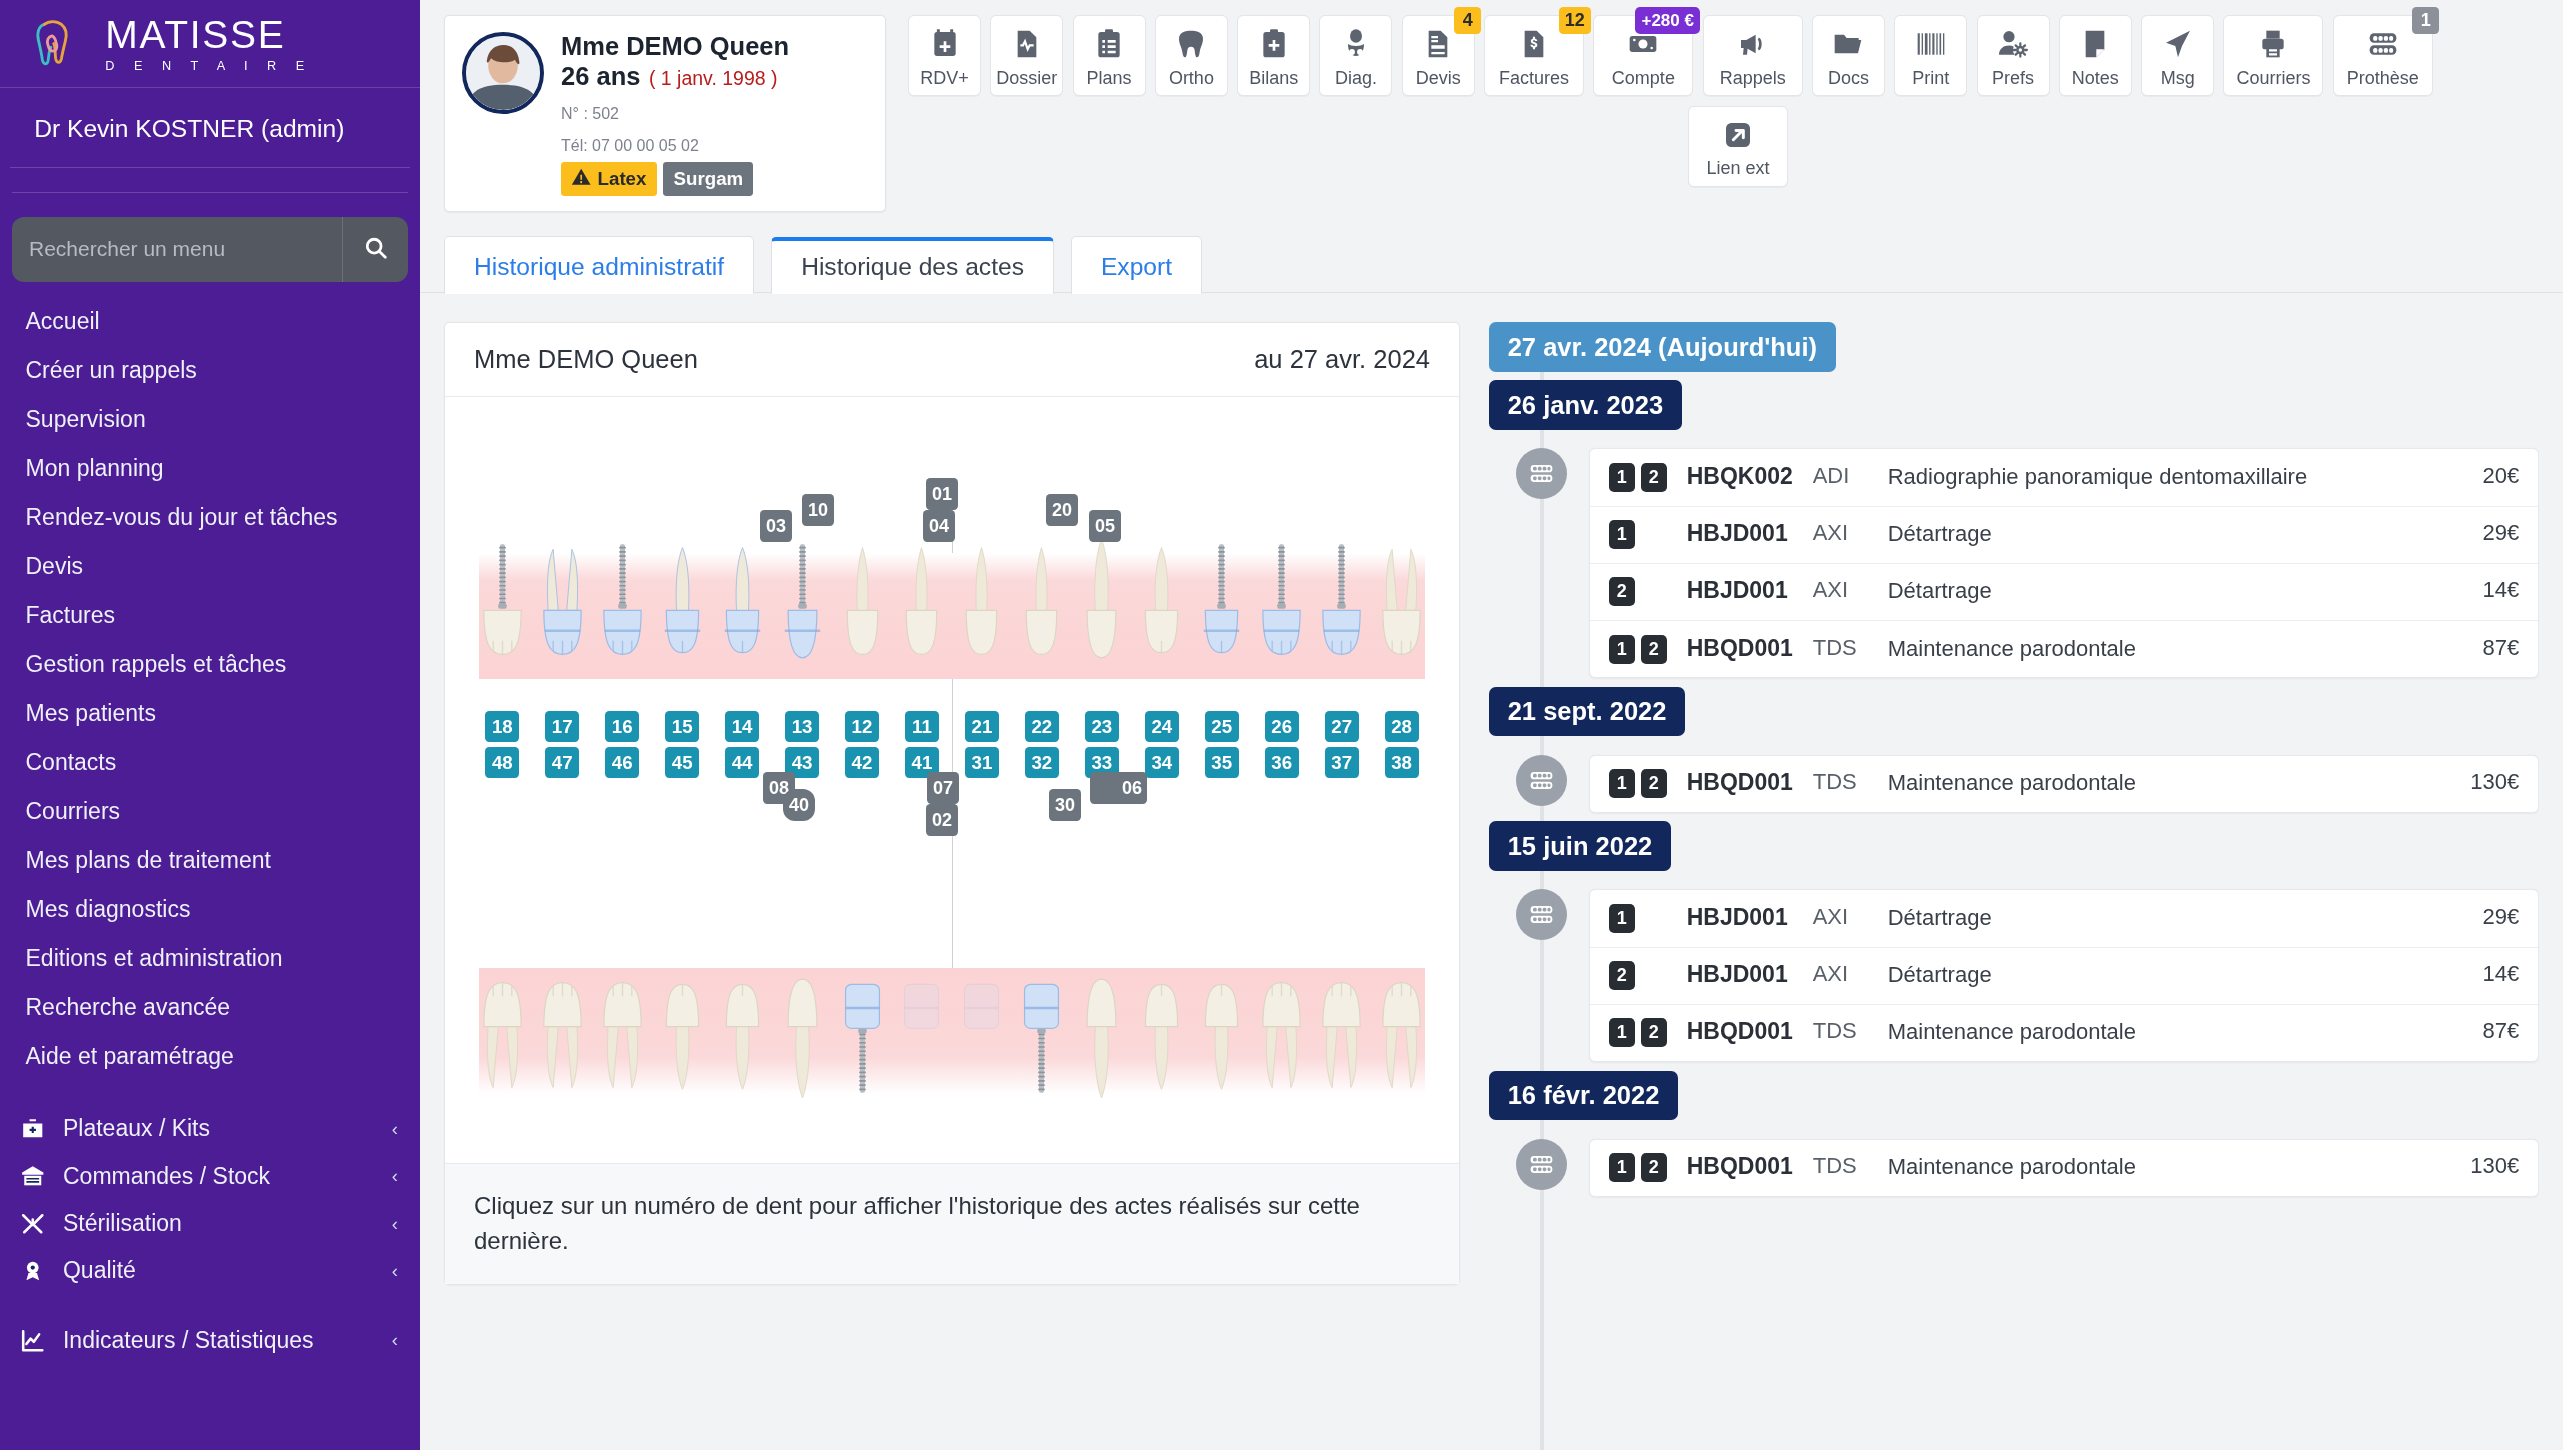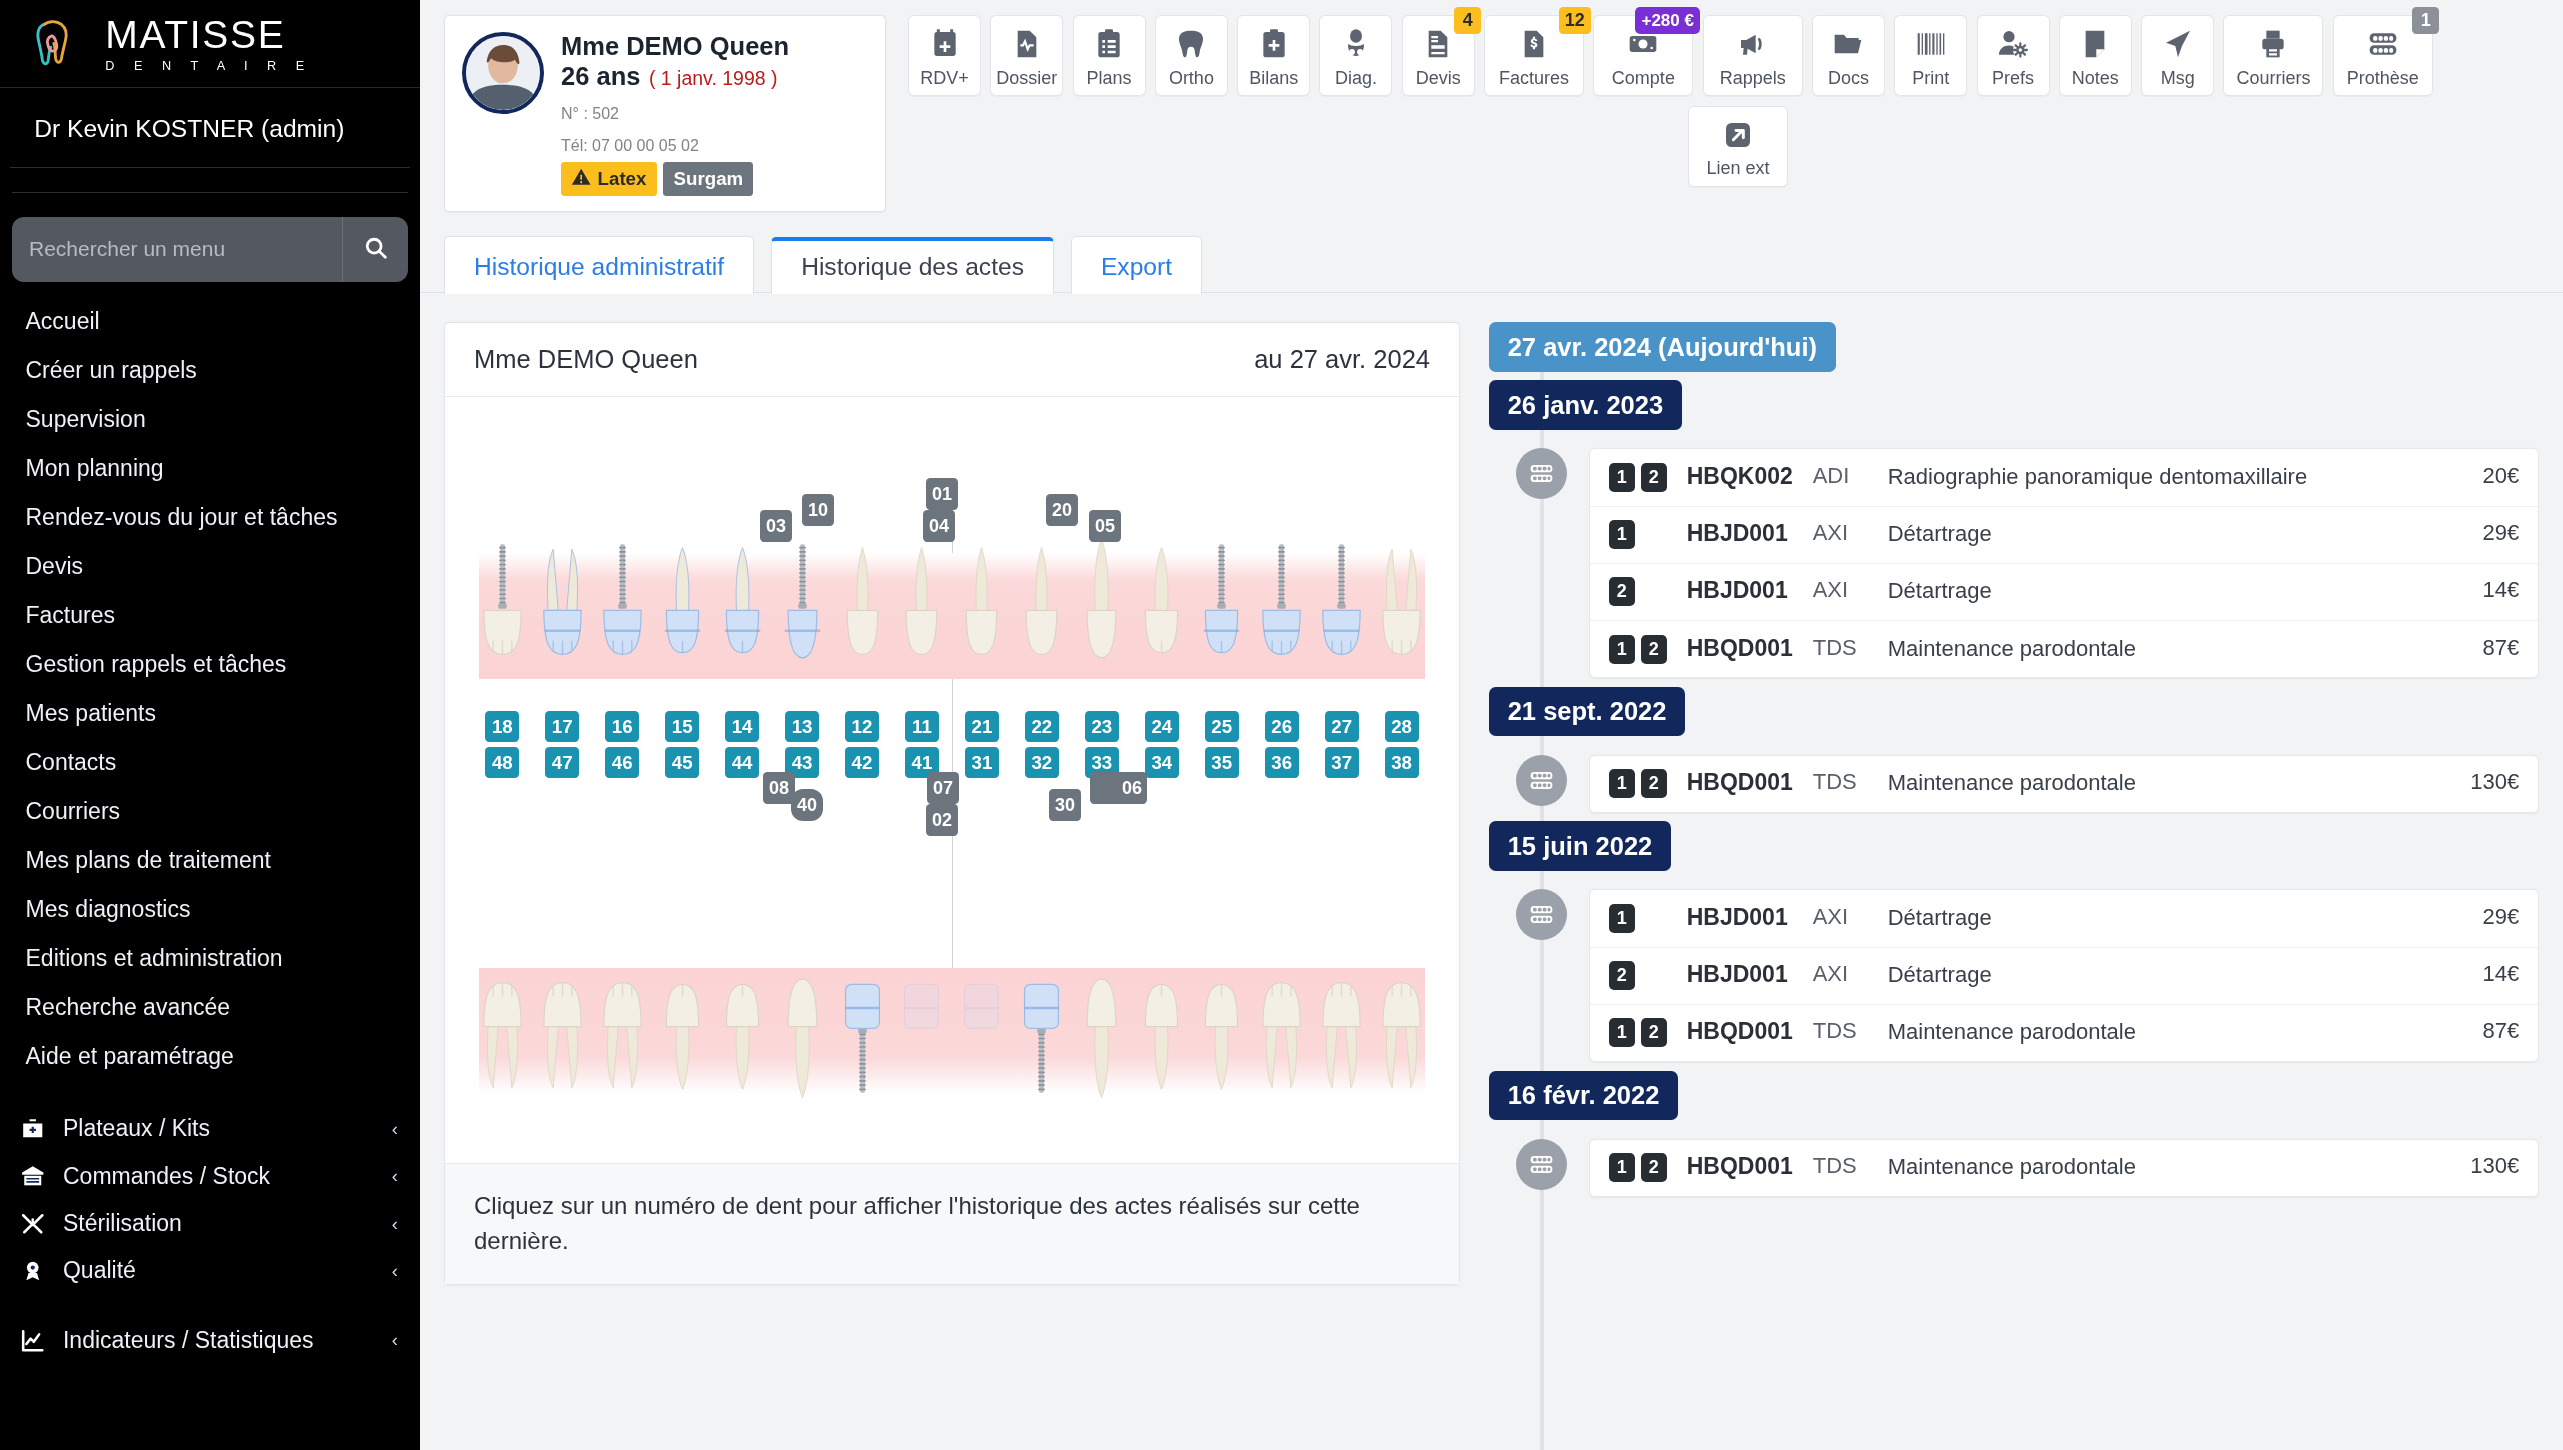--- a/index.html
+++ b/index.html
@@ -7,21 +7,21 @@
     width: 2563px; height: 1451px;
     font-family: "Liberation Sans", sans-serif;
     background: #f2f3f5;
     overflow: hidden;
   }
   .app { display: flex; width: 2563px; height: 1451px; }
 
   
   .sidebar {
     width: 420px; flex: 0 0 420px;
-    background: #000000;
+    background: #4c1d95;
     color: #e9edf5;
     display: flex; flex-direction: column;
     position: relative;
     box-shadow: 2.5px 0 6.8px rgba(0,0,0,.25);
     overflow: hidden;
   }
   .logo-band {
     height: 88px; display: flex; align-items: center; gap: 15.3px;
     padding: 0 29px;
     border-bottom: 0.8px solid rgba(255,255,255,.16);
@@ -1039,21 +1039,21 @@
           <div id="quadBadges">
               <div class="qbadge" style="left: 481px; top: 81px;">01</div>
               <div class="qbadge" style="left: 357px; top: 97px;">10</div>
               <div class="qbadge" style="left: 315px; top: 113px;">03</div>
               <div class="qbadge" style="left: 478px; top: 113px;">04</div>
               <div class="qbadge" style="left: 601px; top: 97px;">20</div>
               <div class="qbadge" style="left: 644px; top: 113px;">05</div>
               <div class="qbadge" style="left: 318px; top: 375px;">08</div>
               <div class="qbadge" style="left: 482px; top: 375px;">07</div>
               <div class="qbadge" style="left: 645px; top: 375px; padding-left: 32px;">06</div>
-              <div class="qbadge" style="left: 346px; top: 392px; border-radius: 12px;">40</div>
+              <div class="qbadge" style="left: 338px; top: 392px; border-radius: 12px;">40</div>
               <div class="qbadge" style="left: 604px; top: 392px;">30</div>
               <div class="qbadge" style="left: 481px; top: 407px;">02</div>
             </div>
         </div>
 
         <div class="hint-bar">Cliquez sur un numéro de dent pour afficher l'historique des actes réalisés sur cette dernière.</div>
       </div>
 
       <div class="timeline">
         <div class="tl-rail"></div>

